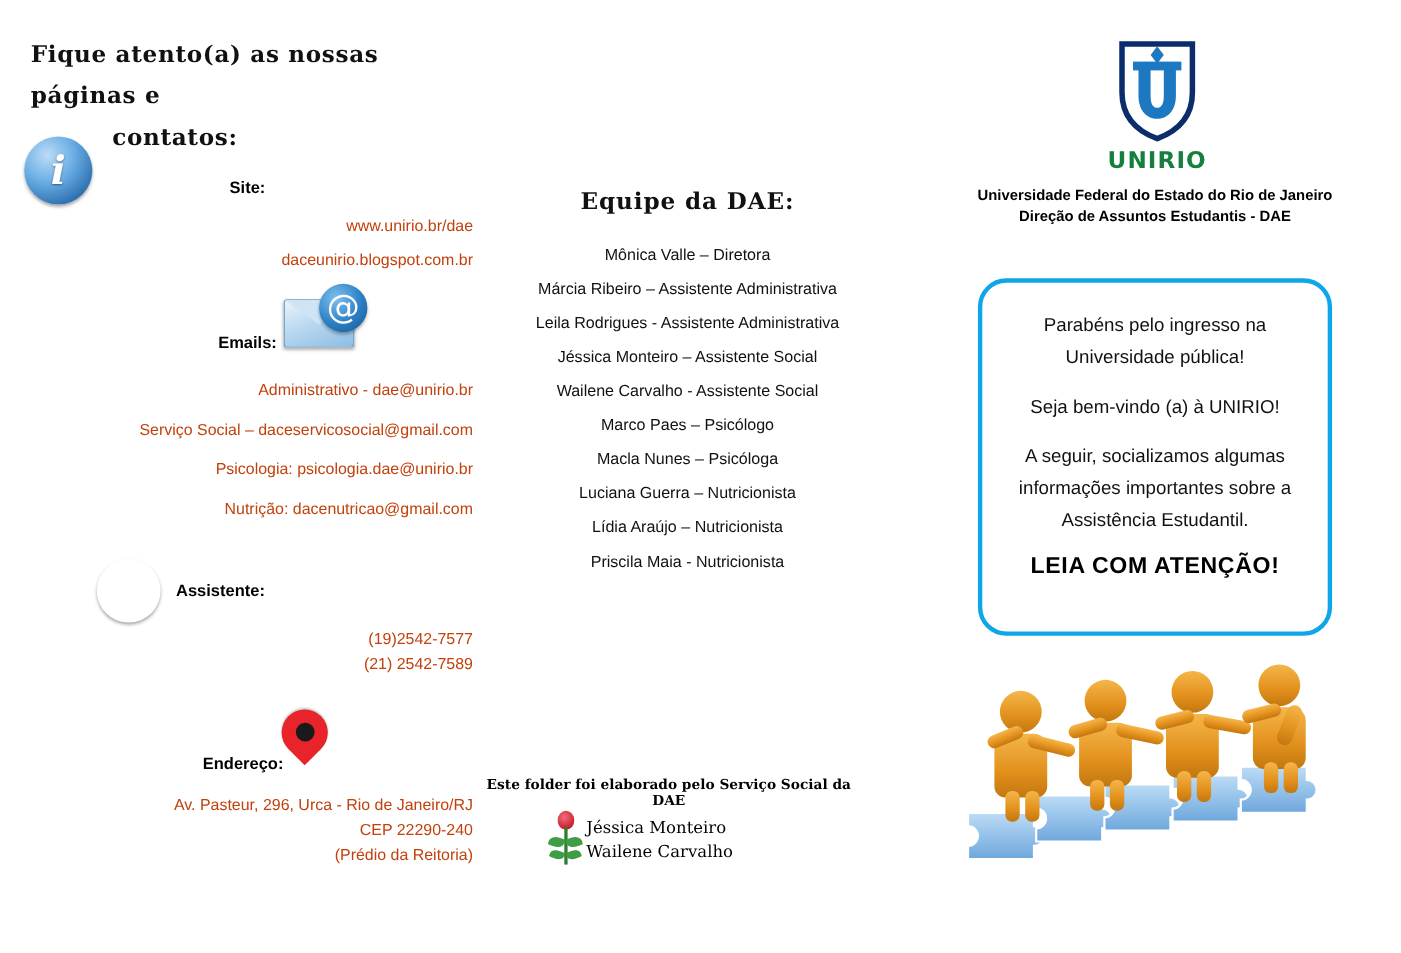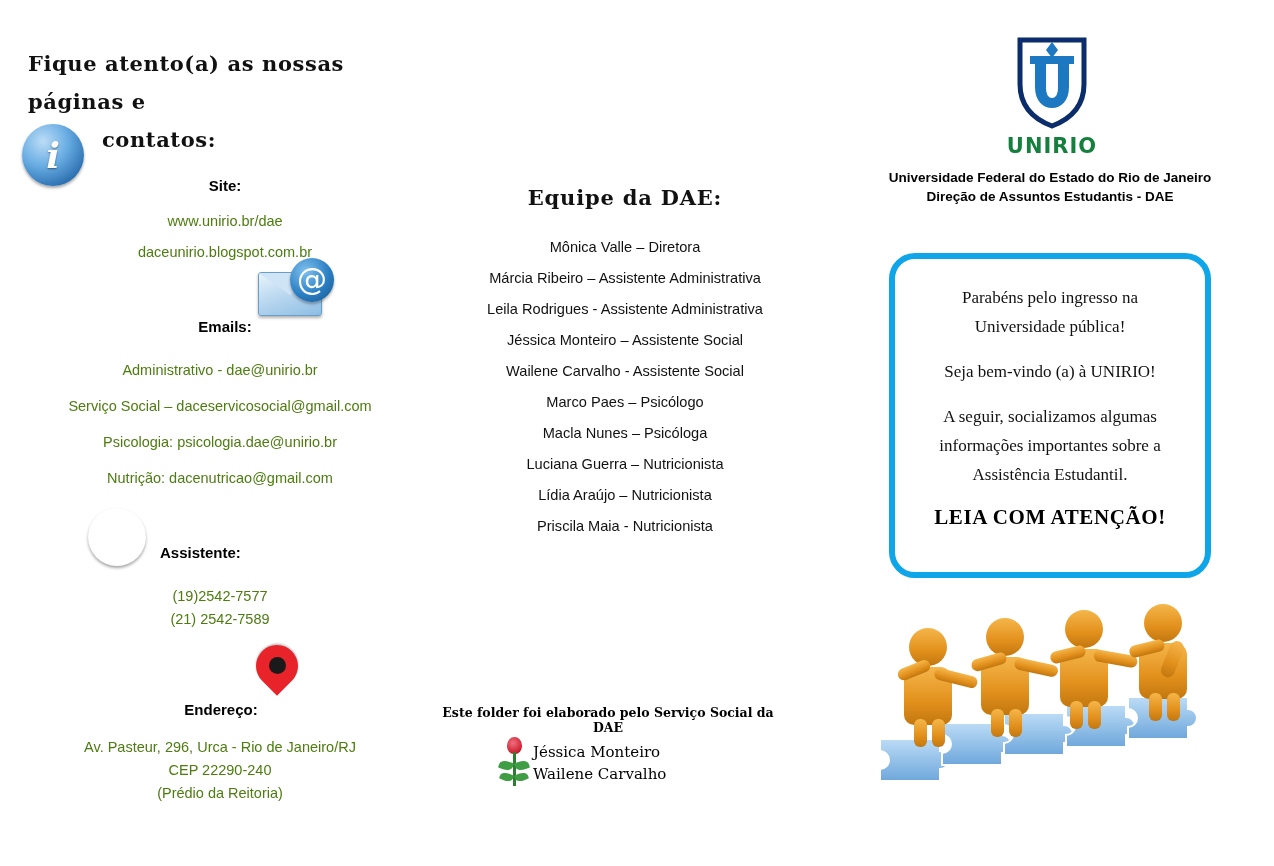--- a/index.html
+++ b/index.html
@@ -17,21 +17,20 @@
   }
   .page {
     position: relative;
     width: 1274px;
     height: 866px;
   }
 
   
   .col {
     position: absolute;
-    margin-top: 15px;
   }
   .handwrite {
     font-family: "DejaVu Serif", serif;
     font-weight: bold;
     letter-spacing: .5px;
   }
 
   
   #left-column {
     left: 10px;
@@ -55,22 +54,22 @@
   }
 
   .section-label {
     font-weight: bold;
     font-size: 15px;
     text-align: center;
   }
   .line {
     font-size: 14.5px;
     line-height: 23px;
-    text-align: center;
-    color: #4d7c0f;
+    text-align: right;
+    color: #c2410c;
   }
 
   
   #info-icon {
     position: absolute;
     left: 22px;
     top: 124px;
     width: 62px;
     height: 62px;
   }
@@ -287,25 +286,25 @@
     font-weight: bold;
     line-height: 19px;
   }
 
   #welcome-box {
     position: absolute;
     left: 889px;
     top: 253px;
     width: 322px;
     height: 325px;
-    border: 6px solid #0ea5e9;
+    border: 4px solid #0ea5e9;
     border-radius: 26px;
     box-sizing: border-box;
     padding: 24px 18px 0 18px;
-    font-family: Liberation Serif, serif;
+    font-family: Liberation Sans, sans-serif;
     text-align: center;
   }
   #welcome-box .wl {
     font-size: 17px;
     line-height: 29px;
     color: #111;
   }
   #welcome-box .gap { height: 16px; }
   #welcome-box .shout {
     margin-top: 16px;

